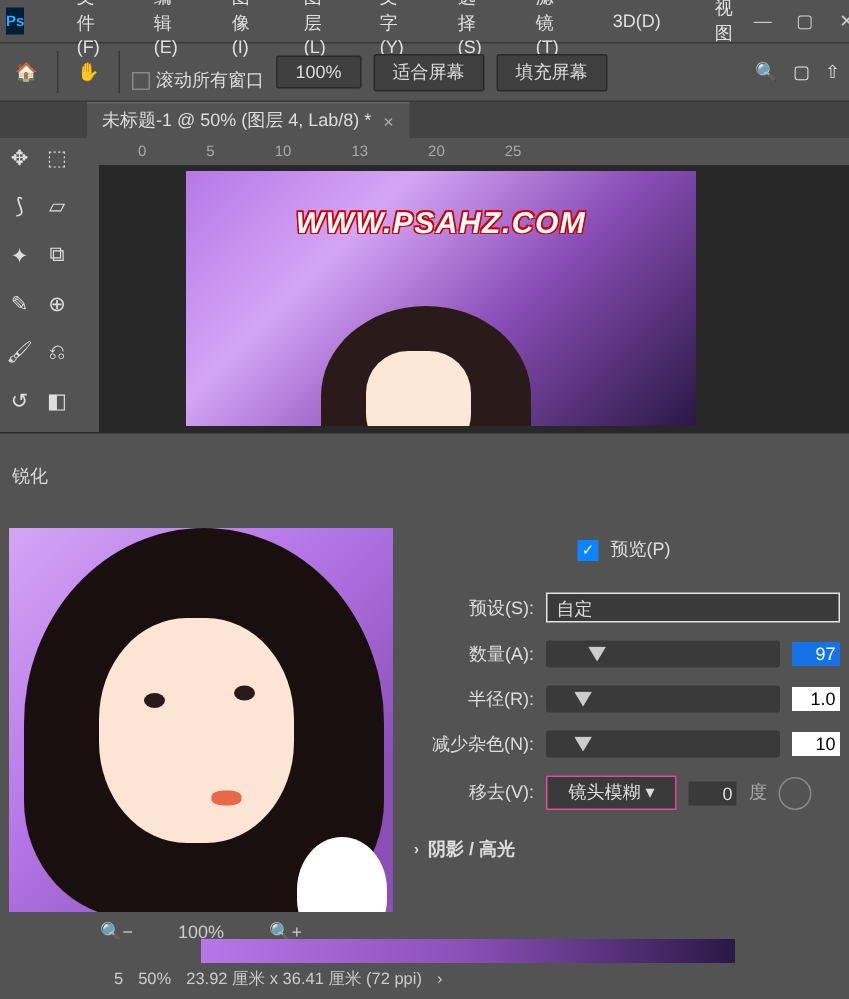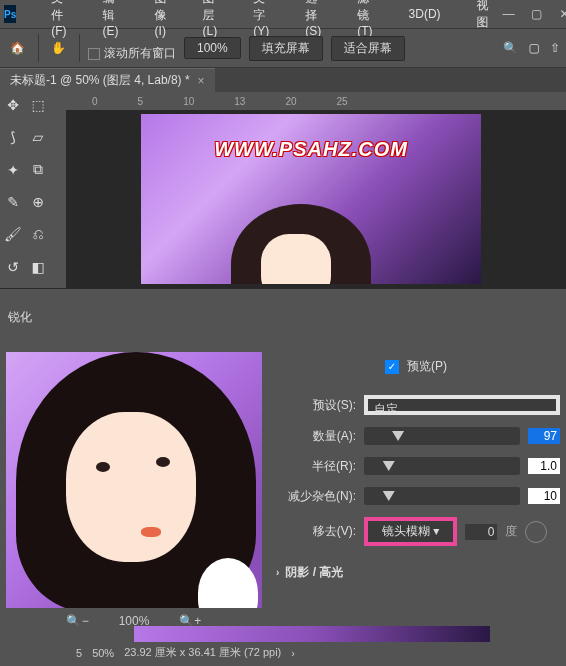--- a/index.html
+++ b/index.html
@@ -9,54 +9,54 @@
 .menubar .menu-item { padding: 0 6px; cursor: pointer; margin-left: 24px; }
 .menubar .win-controls { margin-left: auto; display: flex; }
 .menubar .win-btn { width: 28px; height: 20px; display: flex; align-items: center; justify-content: center; color: #ccc; }
 .optbar { height: 40px; background: #535353; border-top: 1px solid #383838; border-bottom: 1px solid #383838; display: flex; align-items: center; padding: 0 6px; gap: 8px; color: #ddd; font-size: 12px; }
 .optbar .tool-icon { width: 24px; height: 24px; display: flex; align-items: center; justify-content: center; }
 .optbar .sep { width: 1px; height: 28px; background: #383838; }
 .optbar .checkbox { display: flex; align-items: center; gap: 4px; margin-top: 11px; }
 .optbar .cb { width: 12px; height: 12px; border: 1px solid #888; }
 .optbar .btn { background: #3f3f3f; border: 1px solid #2a2a2a; padding: 3px 12px; border-radius: 2px; }
 .optbar .right-icons { margin-left: auto; display: flex; gap: 10px; align-items: center; }
-.tabbar { height: 24px; background: #434343; display: flex; align-items: flex-end; }
+.tabbar { height: 24px; background: #434343; display: flex; align-items: flex-end; padding-left: 58px; }
 .doc-tab { background: #535353; padding: 3px 10px; font-size: 12px; color: #ddd; display: flex; align-items: center; gap: 8px; border-top: 1px solid #666; }
 .doc-tab .close { color: #aaa; }
 .workspace { position: relative; height: 196px; background: #282828; }
 .toolbox { position: absolute; left: 0; top: 0; width: 52px; background: #535353; height: 100%; display: grid; grid-template-columns: 1fr 1fr; gap: 2px; padding: 2px; }
 .toolbox .t { width: 22px; height: 22px; display: flex; align-items: center; justify-content: center; color: #ddd; font-size: 14px; }
 .ruler-h { position: absolute; left: 52px; top: 0; right: 0; height: 18px; background: #535353; display: flex; align-items: center; color: #aaa; font-size: 10px; }
 .ruler-h span { margin-left: 40px; }
 .ruler-v { position: absolute; left: 52px; top: 18px; width: 14px; bottom: 0; background: #535353; }
-.canvas { position: absolute; left: 141px; top: 22px; width: 340px; height: 170px; background: linear-gradient(135deg, #b678e8 0%, #d4a5f5 30%, #8b4fb8 60%, #2a1845 100%); overflow: hidden; }
+.canvas { position: absolute; left: 124px; top: 22px; width: 340px; height: 170px; background: linear-gradient(135deg, #b678e8 0%, #d4a5f5 30%, #8b4fb8 60%, #2a1845 100%); overflow: hidden; }
 .watermark { position: absolute; top: 24px; left: 0; right: 0; text-align: center; font-size: 20px; font-weight: bold; font-style: italic; color: #fff; text-shadow: 1px 1px 0 #c00, -1px -1px 0 #c00, 1px -1px 0 #c00, -1px 1px 0 #c00; letter-spacing: 1px; }
 .face-main { position: absolute; left: 90px; top: 90px; width: 140px; height: 120px; }
 .face-main .hair { position: absolute; width: 140px; height: 120px; background: #2a1a1a; border-radius: 50% 50% 20% 20%; }
 .face-main .skin { position: absolute; left: 30px; top: 30px; width: 70px; height: 70px; background: #fde8d8; border-radius: 40%; }
 .panel { position: absolute; left: 0; top: 288px; right: 0; bottom: 40px; background: #535353; border-top: 1px solid #2a2a2a; }
 .panel-title { color: #ddd; font-size: 12px; padding: 20px 8px; }
 .panel-body { display: flex; padding: 6px; gap: 10px; }
 .preview { width: 256px; height: 256px; background: linear-gradient(135deg, #d4a5f5 0%, #b678e8 40%, #8b4fb8 80%); position: relative; overflow: hidden; }
 .preview .hair2 { position: absolute; left: 10px; top: 0; width: 240px; height: 260px; background: #1a0f0f; border-radius: 50% 50% 30% 30%; }
 .preview .skin2 { position: absolute; left: 60px; top: 60px; width: 130px; height: 150px; background: #fce5d5; border-radius: 45%; }
 .preview .eye { position: absolute; width: 14px; height: 10px; background: #2a1a1a; border-radius: 50%; }
 .preview .lips { position: absolute; left: 135px; top: 175px; width: 20px; height: 10px; background: #e8694a; border-radius: 40%; }
 .preview .pet { position: absolute; right: 4px; bottom: -20px; width: 60px; height: 70px; background: #fff; border-radius: 50% 50% 40% 40%; }
 .preview-ctrl { display: flex; align-items: center; justify-content: center; gap: 30px; padding: 6px; color: #ccc; font-size: 12px; }
 .controls { flex: 1; padding: 6px 0; color: #ddd; font-size: 12px; }
 .row { display: flex; align-items: center; margin-bottom: 12px; gap: 8px; }
 .row .label { width: 84px; text-align: right; }
-.row .select { flex: 1; background: #3a3a3a; border: 4px solid #e5e5e5; padding: 2px 6px; height: 20px; }
+.row .select { flex: 1; background: #3a3a3a; border: 1px solid #e5e5e5; padding: 2px 6px; height: 20px; }
 .row .slider { flex: 1; height: 18px; background: #3a3a3a; position: relative; border-radius: 2px; }
 .row .slider .knob { position: absolute; top: 4px; width: 12px; height: 10px; background: #ccc; clip-path: polygon(0 0, 100% 0, 50% 100%); }
 .row .val { width: 32px; background: #fff; color: #000; text-align: right; padding: 1px 3px; font-size: 12px; }
 .row .val.hl { background: #1473e6; color: #fff; }
 .row .cbx { width: 14px; height: 14px; background: #0a84ff; display: flex; align-items: center; justify-content: center; color: #fff; font-size: 10px; }
-.row .dropdown { background: #3a3a3a; border: 4px solid #ec4899; padding: 2px 14px; }
+.row .dropdown { background: #3a3a3a; border: 1px solid #ec4899; padding: 2px 14px; }
 .row .gray-val { width: 32px; background: #3a3a3a; padding: 1px 3px; text-align: right; }
 .row .deg { color: #aaa; }
 .row .dial { width: 22px; height: 22px; border: 1px solid #888; border-radius: 50%; position: relative; }
 .expand { display: flex; align-items: center; gap: 6px; padding: 6px 0 0 4px; font-weight: bold; }
 .expand .chevron { font-size: 10px; }
 .statusbar { position: absolute; left: 58px; bottom: 0; right: 0; height: 40px; background: #535353; }
 .status-img { height: 16px; background: linear-gradient(90deg, #b678e8, #8b4fb8, #2a1845); margin: 0 76px 0 76px; }
 .status-info { display: flex; align-items: center; gap: 10px; padding: 3px 8px; color: #ccc; font-size: 11px; }
 </style>
 </head>
@@ -83,22 +83,22 @@
 <div class="optbar">
   <div class="tool-icon">🏠</div>
   <div class="sep"></div>
   <div class="tool-icon">✋</div>
   <div class="sep"></div>
   <div class="checkbox">
     <div class="cb"></div>
     <span>滚动所有窗口</span>
   </div>
   <div class="btn">100%</div>
+  <div class="btn">适合屏幕</div>
   <div class="btn">填充屏幕</div>
-  <div class="btn">适合屏幕</div>
   <div class="right-icons">
     <span>🔍</span>
     <span>▢</span>
     <span>⇧</span>
   </div>
 </div>
 
 <div class="tabbar">
   <div class="doc-tab">
     <span>未标题-1 @ 50% (图层 4, Lab/8) *</span>

